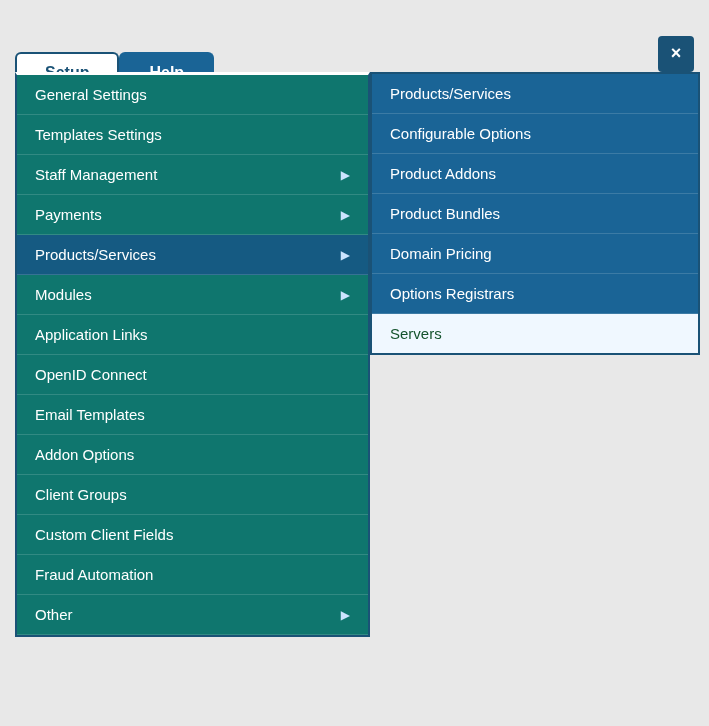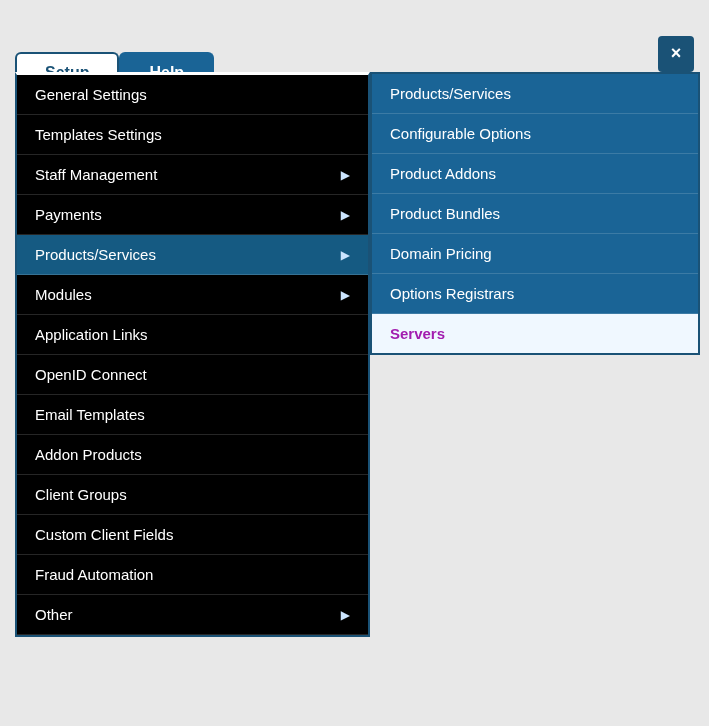--- a/index.html
+++ b/index.html
@@ -99,21 +99,21 @@
 
     .menu-item {
       display: flex;
       align-items: center;
       justify-content: space-between;
       padding: 11px 18px;
       color: #fff;
       font-size: 15px;
       cursor: pointer;
       border-bottom: 1px solid rgba(255,255,255,0.15);
-      background: #000000;
+      background: #0f766e;
     }
 
     .menu-item.active {
       background: #155a82;
     }
 
     .menu-item .arrow {
       font-size: 12px;
       color: #cce5ff;
     }
@@ -132,22 +132,22 @@
       padding: 11px 18px;
       color: #fff;
       font-size: 15px;
       cursor: pointer;
       border-bottom: 1px solid rgba(255,255,255,0.15);
       background: #1a6496;
     }
 
     .sub-menu-item.highlighted {
       background: #f0f8ff;
-      color: #a21caf;
-      font-weight: 700;
+      color: #14532d;
+      font-weight: 400;
     }
 
     .sub-menu-item:last-child {
       border-bottom: none;
     }
 
     .money-icon {
       font-size: 20px;
       margin-right: 6px;
     }
@@ -195,21 +195,21 @@
       <div class="menu-item">
         <span>Application Links</span>
       </div>
       <div class="menu-item">
         <span>OpenID Connect</span>
       </div>
       <div class="menu-item">
         <span>Email Templates</span>
       </div>
       <div class="menu-item">
-        <span>Addon Products</span>
+        <span>Addon Options</span>
       </div>
       <div class="menu-item">
         <span>Client Groups</span>
       </div>
       <div class="menu-item">
         <span>Custom Client Fields</span>
       </div>
       <div class="menu-item">
         <span>Fraud Automation</span>
       </div>

